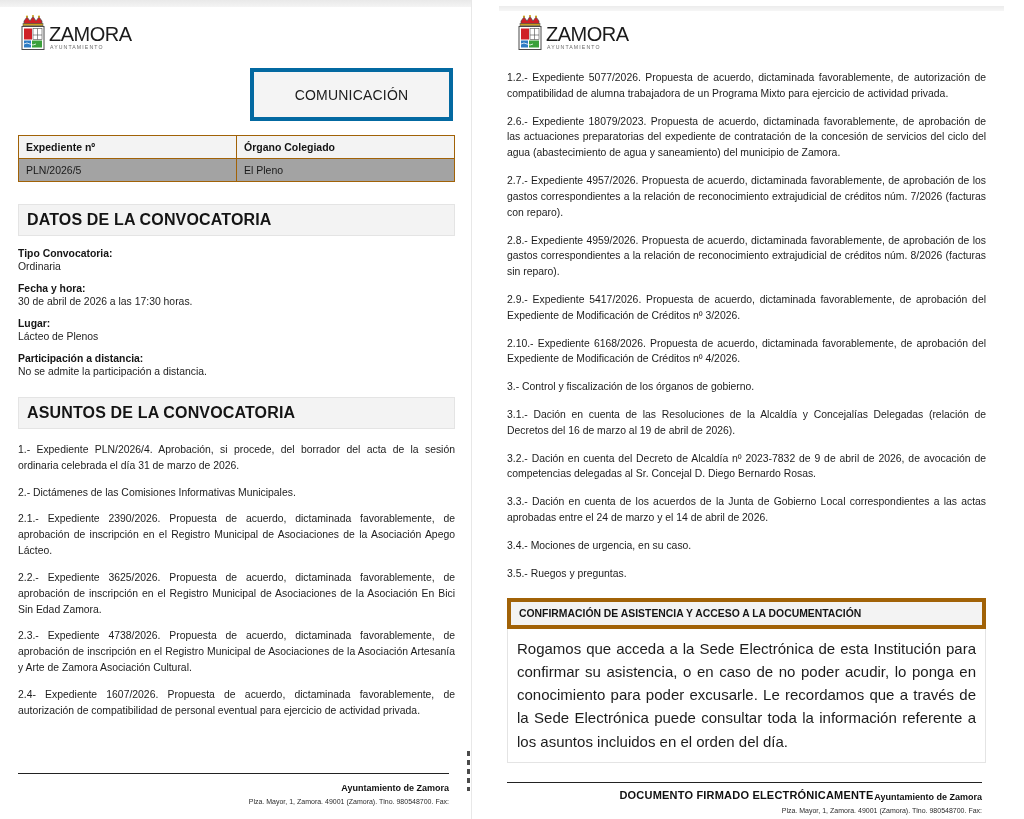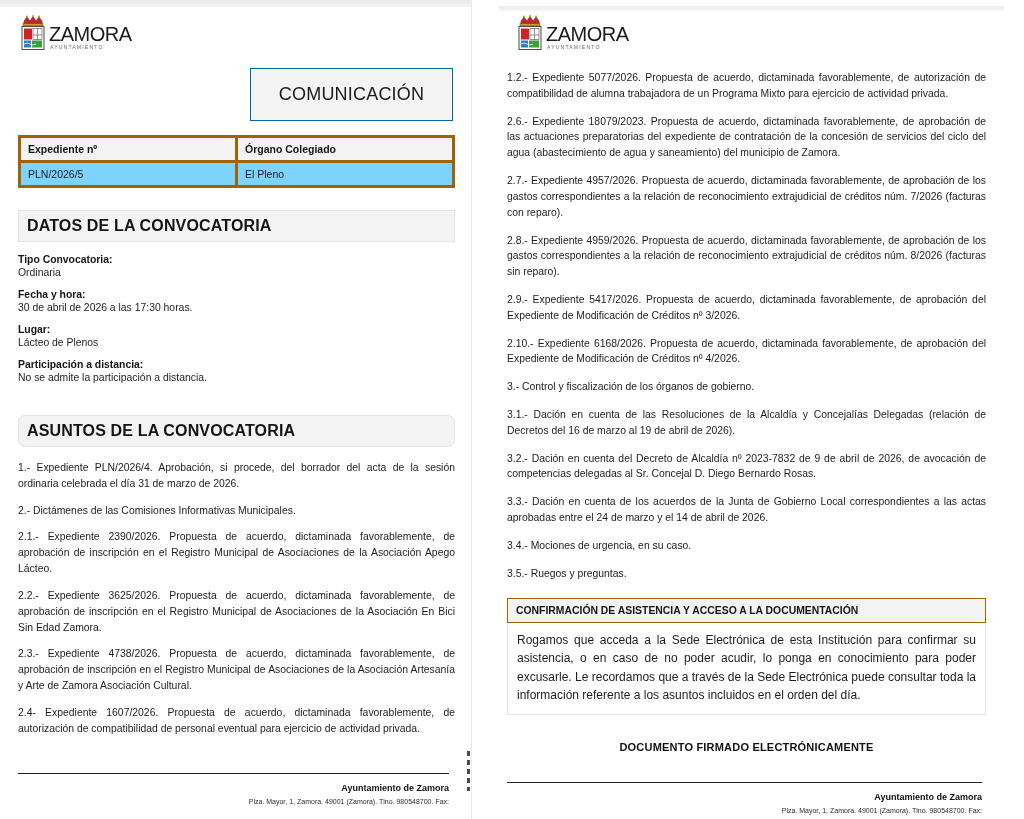--- a/index.html
+++ b/index.html
@@ -53,62 +53,62 @@
   
   .logo { display: flex; align-items: flex-start; gap: 4px; }
   .logo svg { display: block; }
   .page-right .logo { margin-left: 8px; }
 
   
   .title-row { display: flex; justify-content: flex-end; margin-top: 12px; }
   .title-box {
     width: 203px; height: 53px;
     background: #f4f4f4;
-    border: 1px solid #0369a1;
+    border: 4px solid #0369a1;
     display: flex; align-items: center; justify-content: center;
-    font-size: 18px;
+    font-size: 14px;
     color: #1b1b1b;
     letter-spacing: .2px;
     margin-right: 2px;
   }
 
   
   table.meta {
     width: 100%;
     border-collapse: collapse;
     margin-top: 14px;
     table-layout: fixed;
   }
   table.meta th, table.meta td {
-    border: 3px solid #a16207;
+    border: 1px solid #a16207;
     padding: 5px 7px;
     font-size: 10.5px;
     text-align: left;
     vertical-align: middle;
     height: 22px;
   }
   table.meta th {
     background: #f3f3f3;
     font-weight: bold;
     color: #141414;
   }
-  table.meta td { background: #7dd3fc; color: #1b1b1b; margin-top: 40px; }
+  table.meta td { background: #a3a3a3; color: #1b1b1b; margin-top: 40px; }
 
   
   .section-bar {
     background: #f3f3f3;
     border: 1px solid #e4e4e4;
     font-weight: bold;
     font-size: 16px;
     color: #141414;
     padding: 6px 8px;
     letter-spacing: .15px;
   }
   .section-datos { margin-top: 22px; }
-  .section-asuntos { margin-top: 32px; border-radius: 7px; }
+  .section-asuntos { margin-top: 20px; }
 
   
   .fields { margin-top: 12px; }
   .field { margin-bottom: 11px; }
   .field .lbl {
     font-weight: bold; font-size: 10.4px; color: #151515;
     display: block; margin-bottom: 2px;
   }
   .field .val { font-size: 10.4px; color: #1d1d1d; display: block; }
 
@@ -121,31 +121,31 @@
     text-align: justify;
     margin-bottom: 11px;
   }
   .page-right .body-list { margin-top: 14px; }
   .page-right .item { margin-bottom: 12px; }
 
   
   .confirm { margin-top: 16px; }
   .confirm-head {
     background: #f3f3f3;
-    border: 1px solid #a16207;
+    border: 4px solid #a16207;
     font-weight: bold;
     font-size: 10.4px;
     color: #141414;
     padding: 6px 8px;
   }
   .confirm-body {
     border: 1px solid #e4e4e4;
     border-top: none;
     padding: 8px 9px 9px 9px;
-    font-size: 12px;
+    font-size: 15px;
     line-height: 1.55;
     text-align: justify;
     color: #1c1c1c;
   }
   .signed {
     text-align: center;
     font-weight: bold;
     font-size: 11px;
     color: #111;
     margin-top: 26px;

